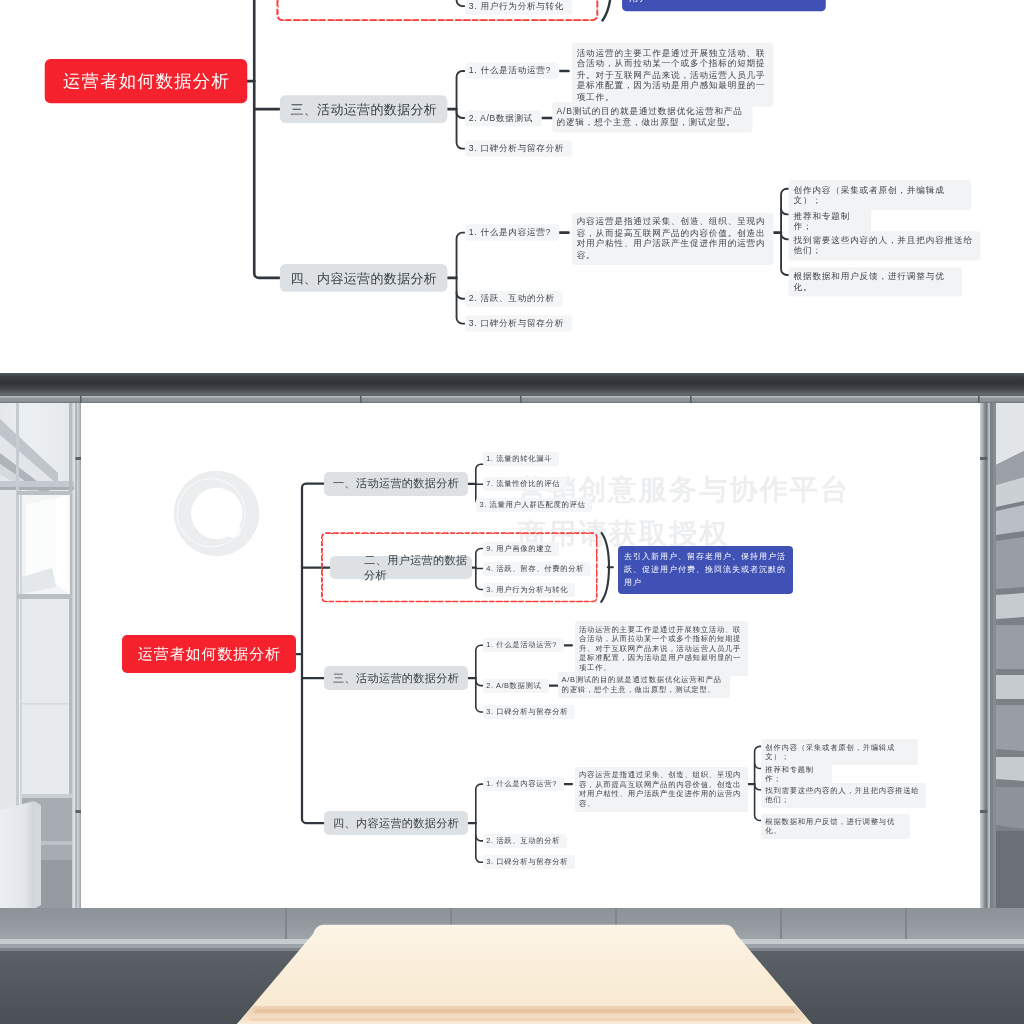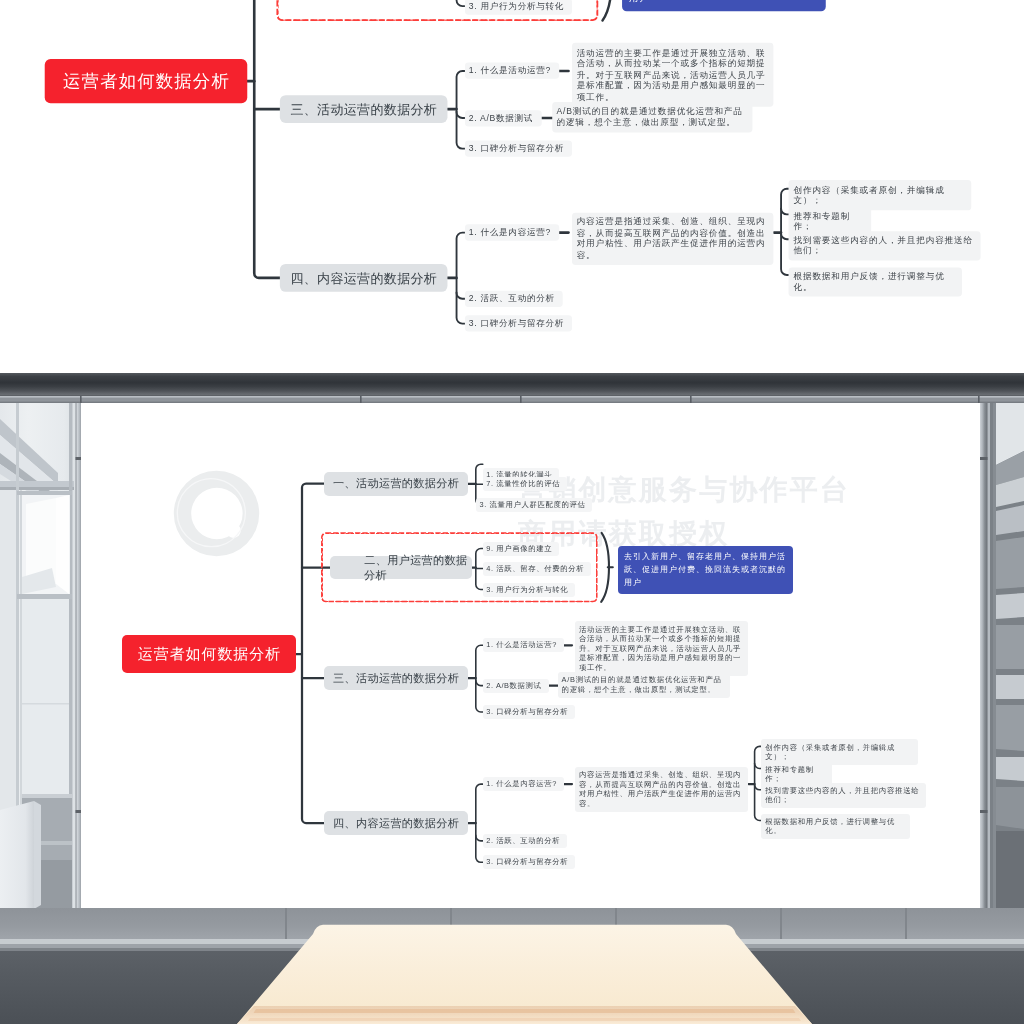--- a/index.html
+++ b/index.html
@@ -302,21 +302,21 @@
 <path stroke-width="1.6" d="M673.6 381.8 V381.8 a5 5 0 0 0 5 5 H680.3"></path>
 <path stroke-width="2.25" d="M667.5 381.1 H673.6"></path>
 </g>
 </svg>
 <div class="mm-box mm-root" style="left:41px;top:232px;width:174px;height:38px;">
               <span>运营者如何数据分析</span>
             </div>
 <div class="mm-box mm-branch" style="left:243px;top:69px;width:144px;height:23.5px;">
               <span>一、活动运营的数据分析</span>
             </div>
-<div class="mm-box mm-leaf" style="left:401.8px;top:65px;height:14px;">
+<div class="mm-box mm-leaf" style="left:401.8px;top:49px;height:14px;">
               <span>1. 流量的转化漏斗</span>
             </div>
 <div class="mm-box mm-leaf" style="left:401.8px;top:74.3px;height:14px;">
               <span>7. 流量性价比的评估</span>
             </div>
 <div class="mm-box mm-leaf" style="left:395px;top:94.8px;height:14px;">
               <span>3. 流量用户人群匹配度的评估</span>
             </div>
 <div class="mm-box mm-branch" style="left:249px;top:153px;width:142px;height:23px;padding-left:34px;">
               <span>二、用户运营的数据分析</span>

